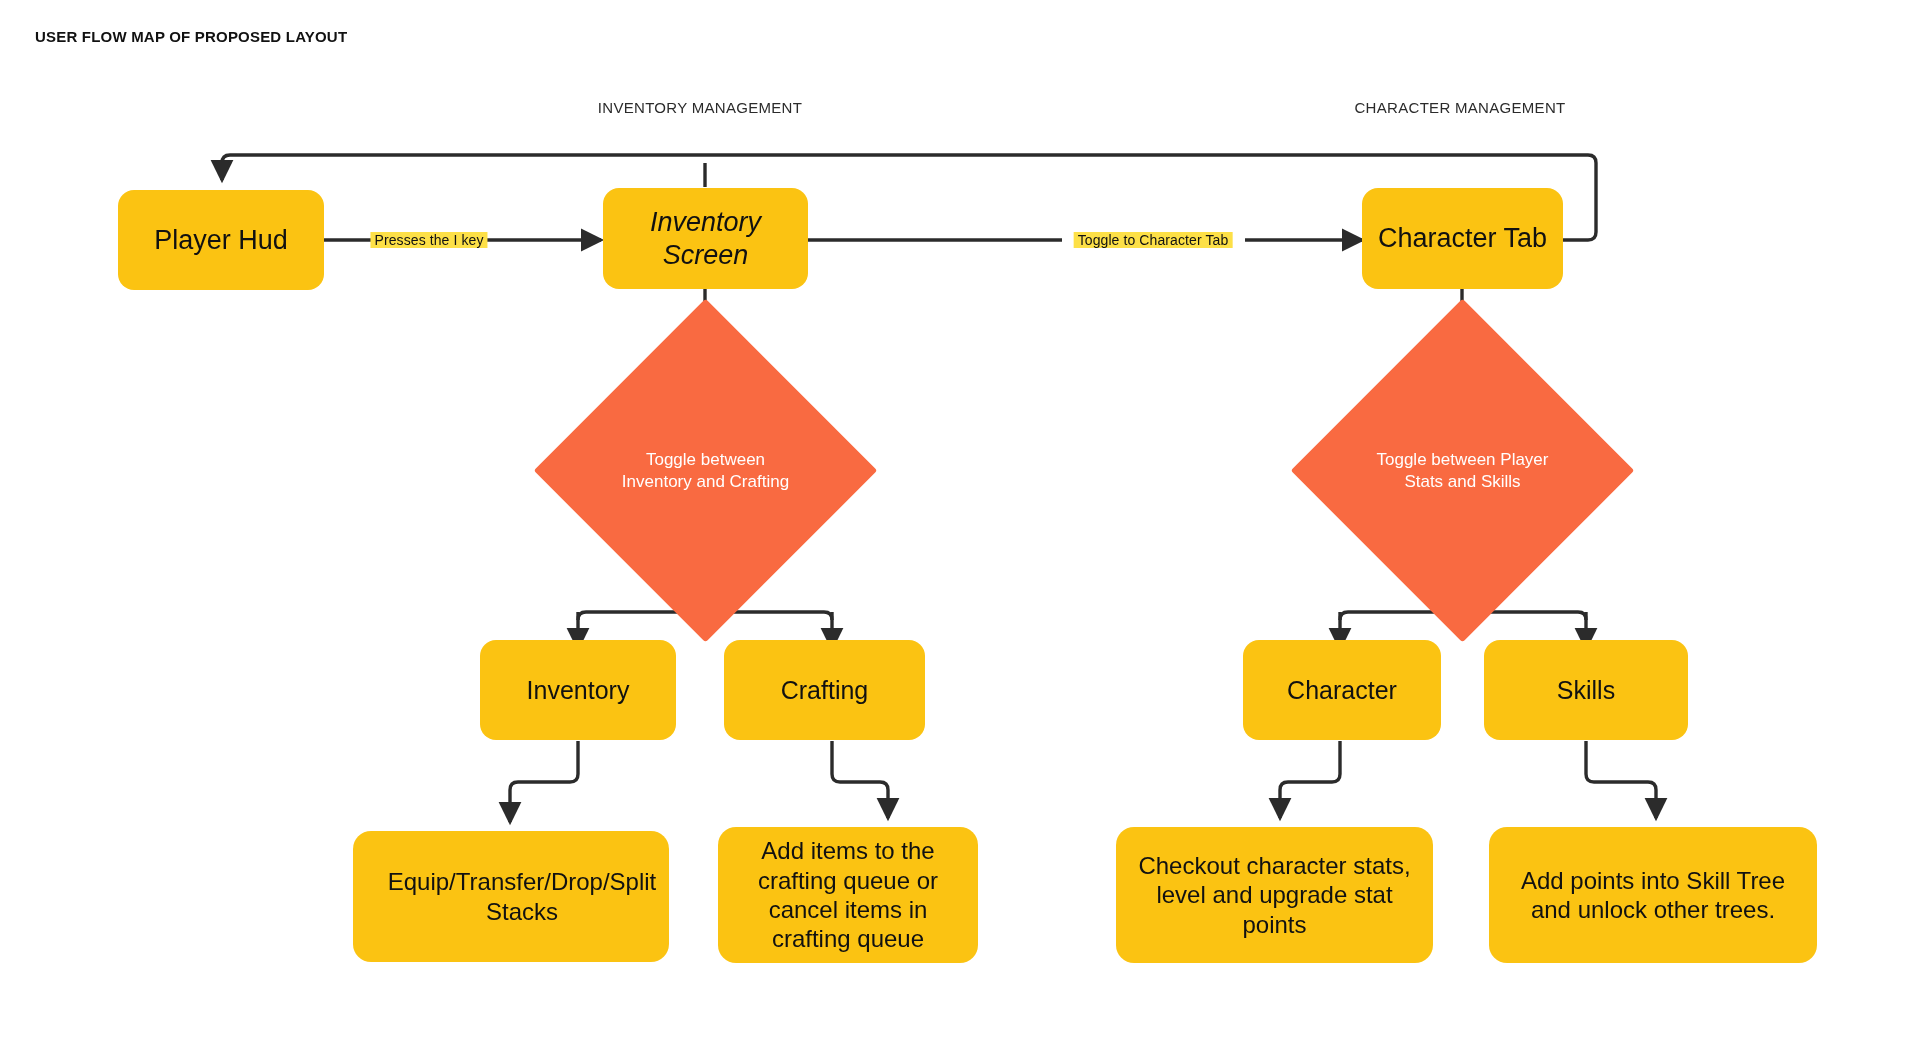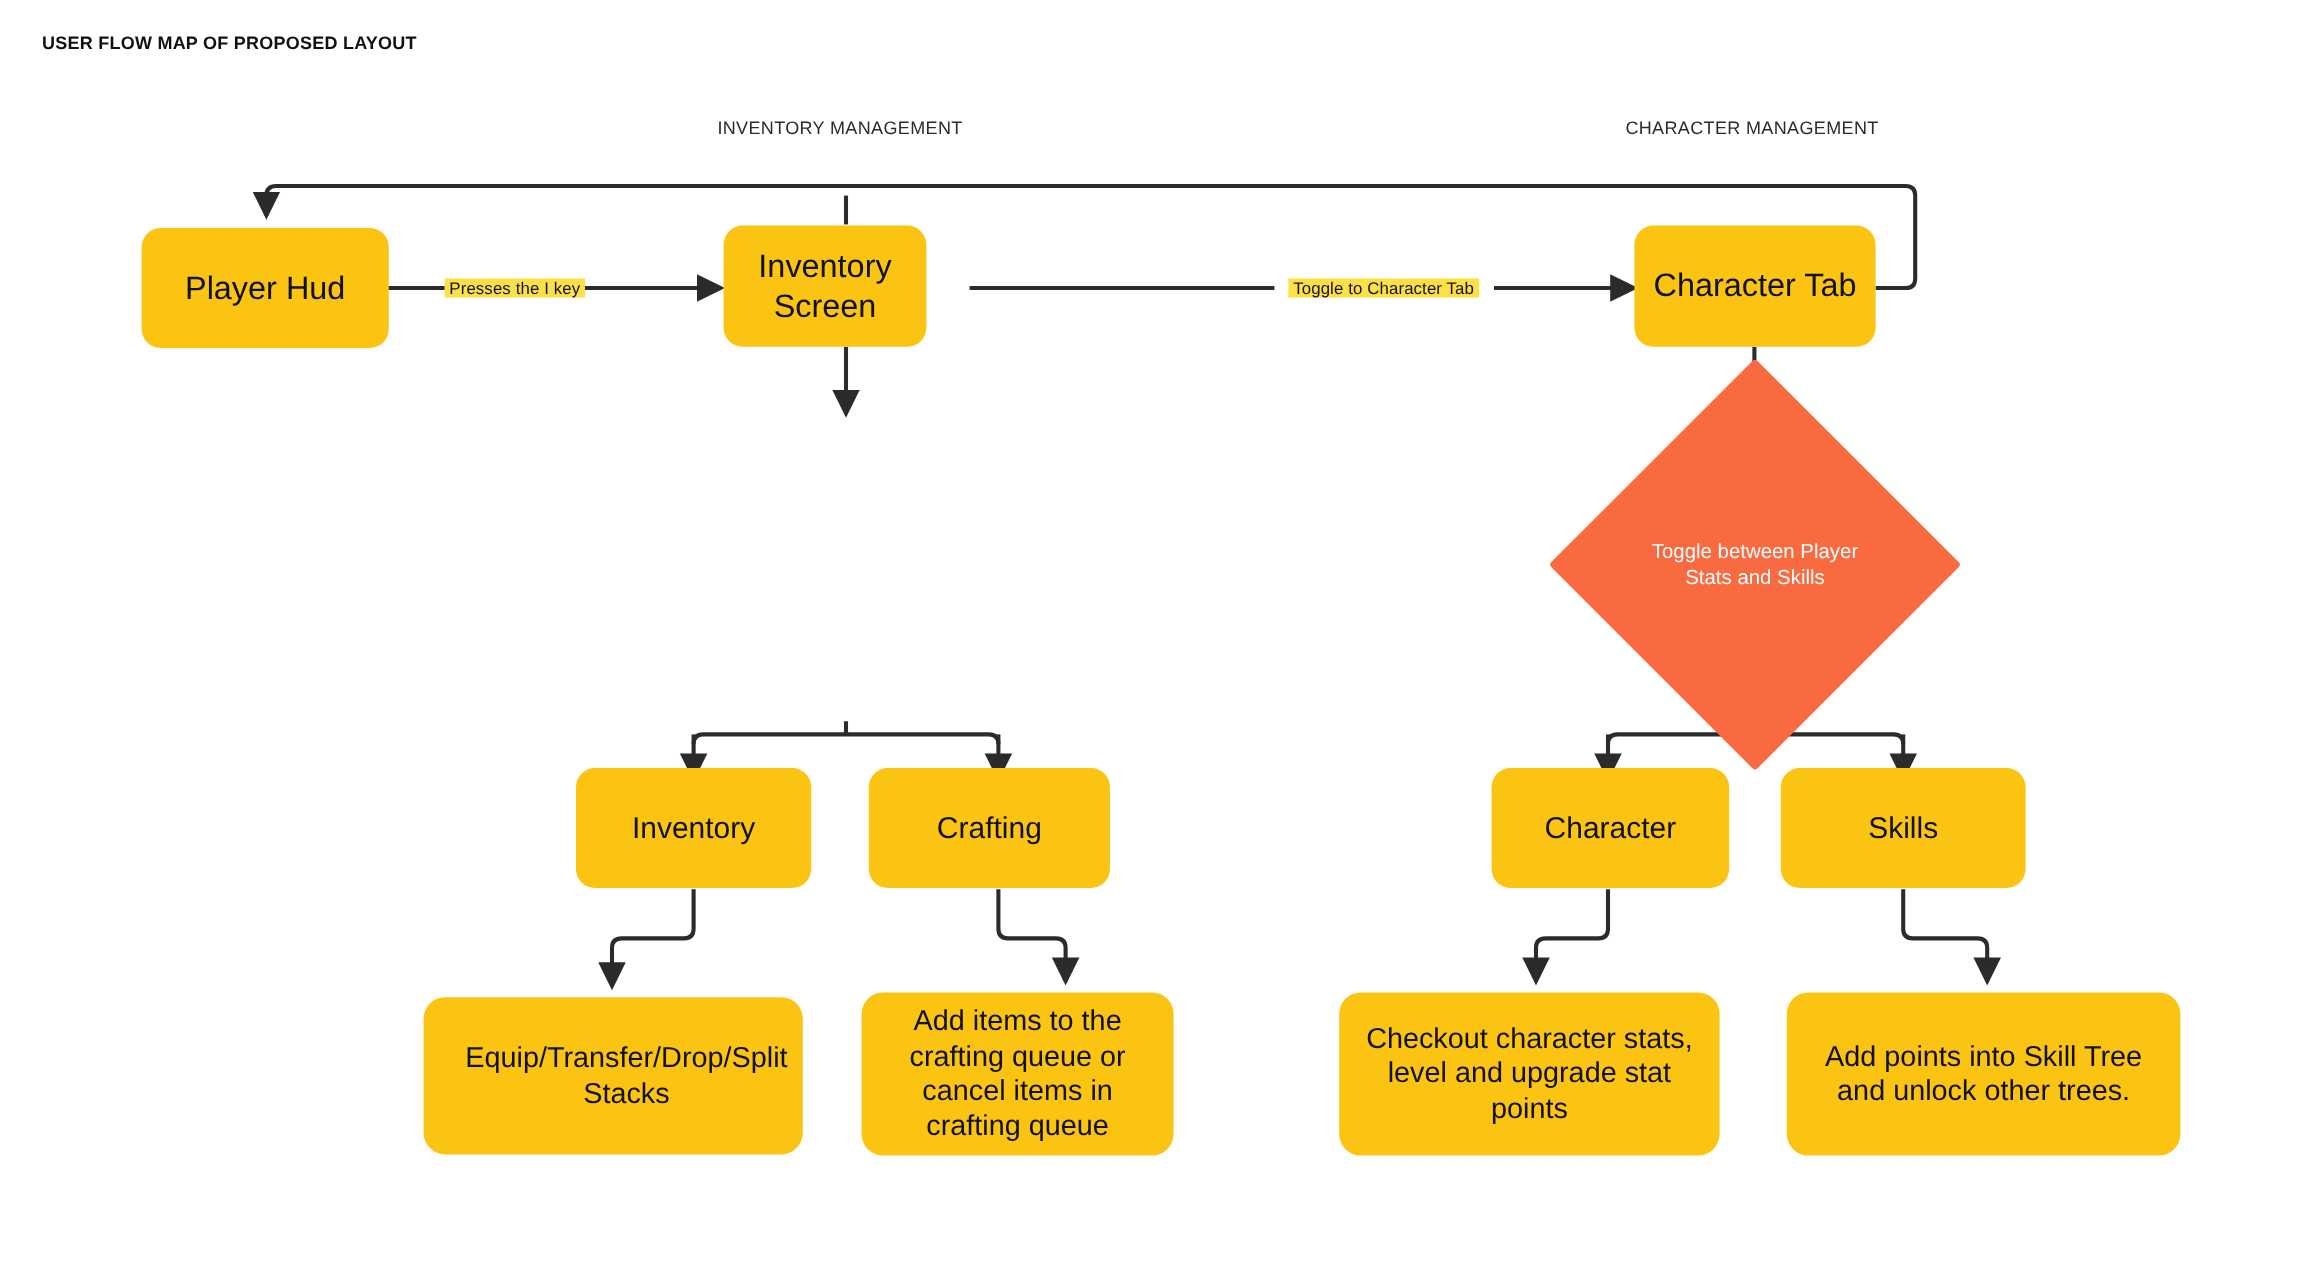--- a/index.html
+++ b/index.html
@@ -158,28 +158,32 @@
     </g>
   </svg>
 
   <div class="edge-label" style="left:429px; top:240px;">Presses the I key</div>
   <div class="edge-label" style="left:1153px; top:240px;">Toggle to Character Tab</div>
 
   <div class="node top-node" style="left:118px; top:190px; width:206px; height:100px;">
     <span>Player Hud</span>
   </div>
 
-  <div class="node top-node" style="left:603px; top:188px; width:169px; height:101px;">
+  <div class="node top-node" style="left:603px; top:188px; width:205px; height:101px;font-style:italic;">
     <span>Inventory Screen</span>
   </div>
 
   <div class="node top-node" style="left:1362px; top:188px; width:201px; height:101px;">
     <span>Character Tab</span>
   </div>
 
+  <div class="diamond-wrap" style="left:584px; top:349px; width:243px; height:243px;">
+    <div class="diamond-shape"></div>
+    <div class="diamond-text">Toggle between Inventory and Crafting</div>
+  </div>
 
   <div class="diamond-wrap" style="left:1341px; top:349px; width:243px; height:243px;">
     <div class="diamond-shape"></div>
     <div class="diamond-text">Toggle between Player Stats and Skills</div>
   </div>
 
   <div class="node mid-node" style="left:480px; top:640px; width:196px; height:100px;">
     <span>Inventory</span>
   </div>
 

